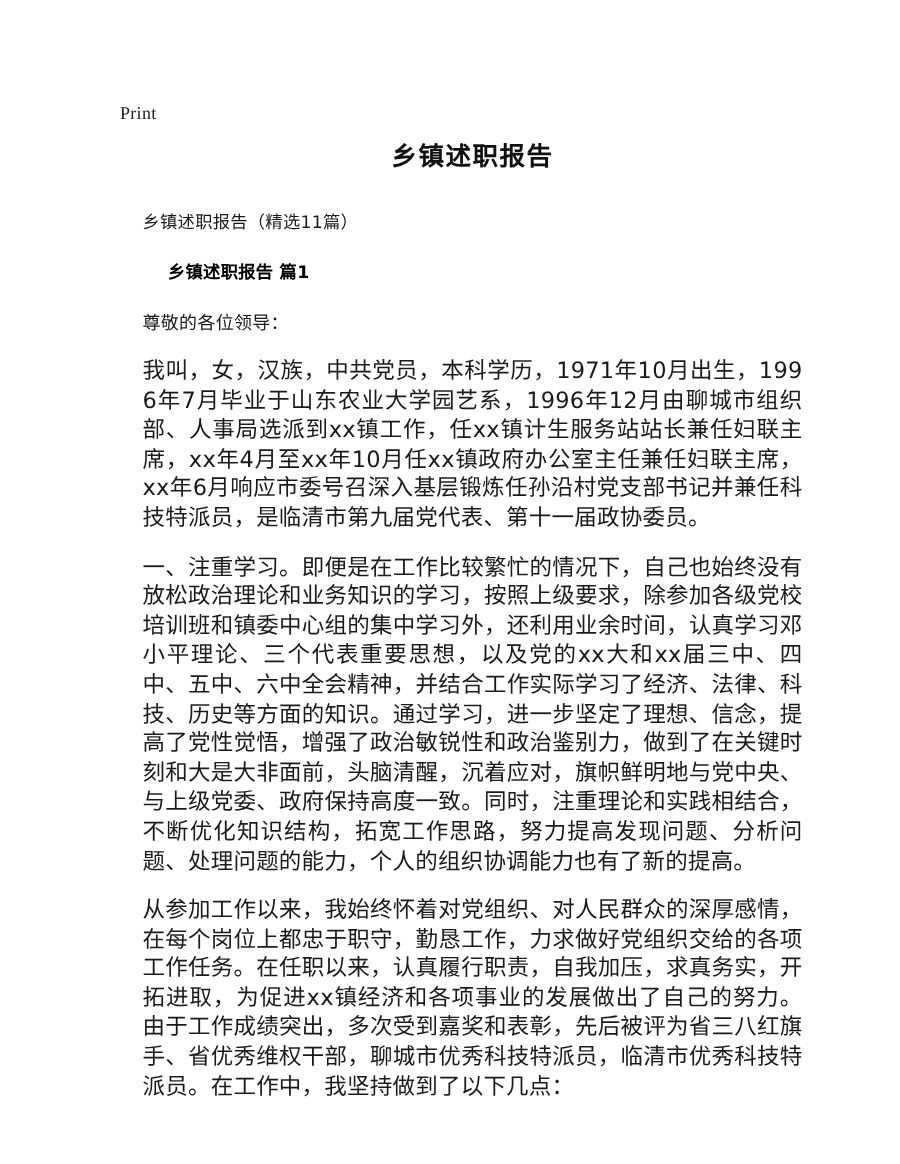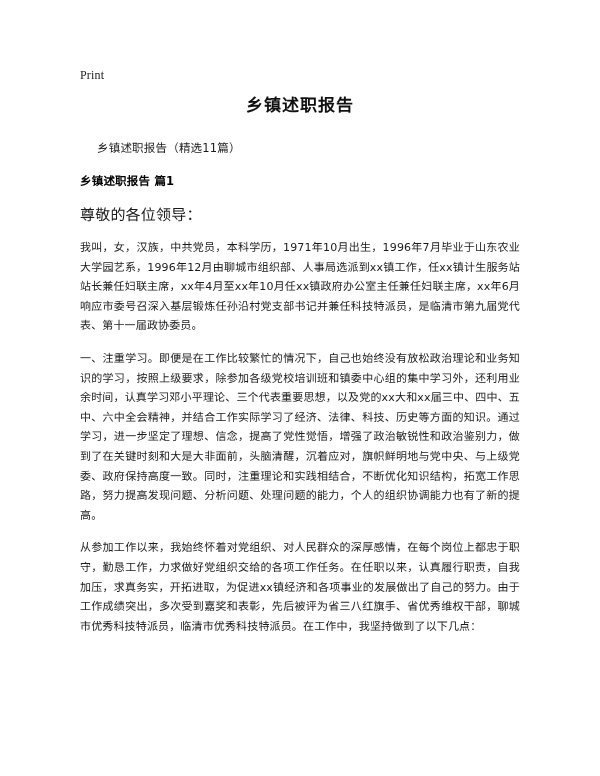--- a/index.html
+++ b/index.html
@@ -34,63 +34,63 @@
     font-family: "Liberation Serif", "DejaVu Serif", serif;
     font-size: 12px;
     line-height: 14px;
     color: #222222;
     letter-spacing: 0.2px;
     cursor: pointer;
   }
 
   .content {
     position: absolute;
-    left: 80px;
+    left: 95px;
     top: 92px;
     width: 440px;
   }
 
   .doc-title {
     font-family: "DejaVu Sans", "Liberation Sans", sans-serif;
     font-size: 17px;
     font-weight: bold;
     line-height: 26px;
     text-align: center;
     color: #111111;
     margin: 0 0 20px 0;
     letter-spacing: 1px;
   }
 
   .subtitle {
     font-size: 11.5px;
     line-height: 20px;
     color: #1a1a1a;
-    margin: 0 0 13px 17px;
+    margin: 0 0 13px 0;
     letter-spacing: 0.2px;
   }
 
   .section-heading {
     font-size: 11.5px;
     font-weight: bold;
     line-height: 20px;
     color: #000000;
-    margin: 0 0 14px 0;
+    margin: 0 0 14px 17px;
     letter-spacing: 0.2px;
   }
 
   .salutation {
-    font-size: 15px;
+    font-size: 12px;
     line-height: 20px;
     color: #1a1a1a;
     margin: 0 0 13px 0;
     letter-spacing: 0.2px;
   }
 
   p.body-para {
-    font-size: 11px;
+    font-size: 15px;
     line-height: 19.6px;
     color: #1a1a1a;
     margin: 0 0 13px 0;
     text-align: justify;
     text-justify: inter-ideograph;
     letter-spacing: 0.15px;
     word-break: break-all;
   }
 
   p.body-para:last-child {

